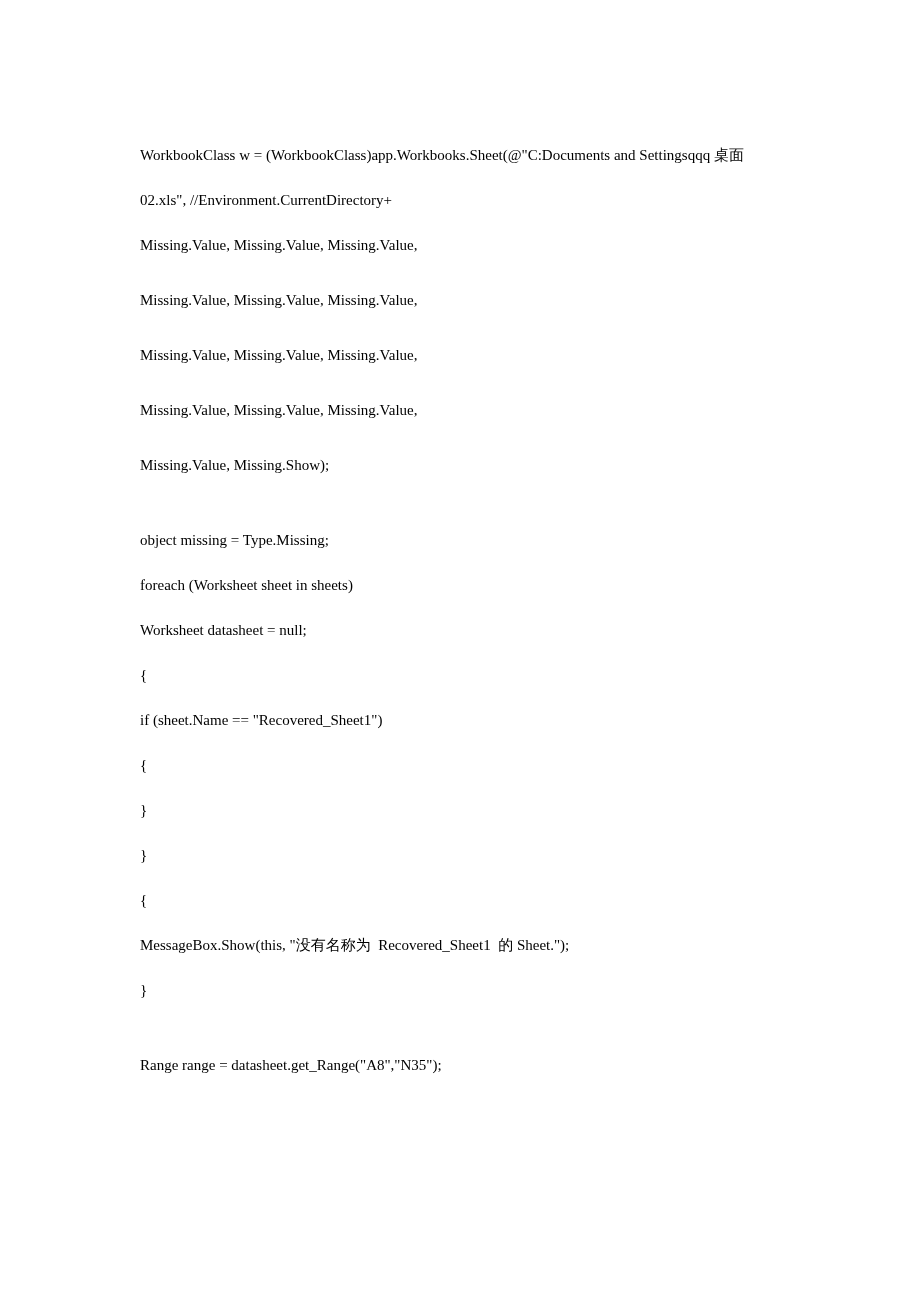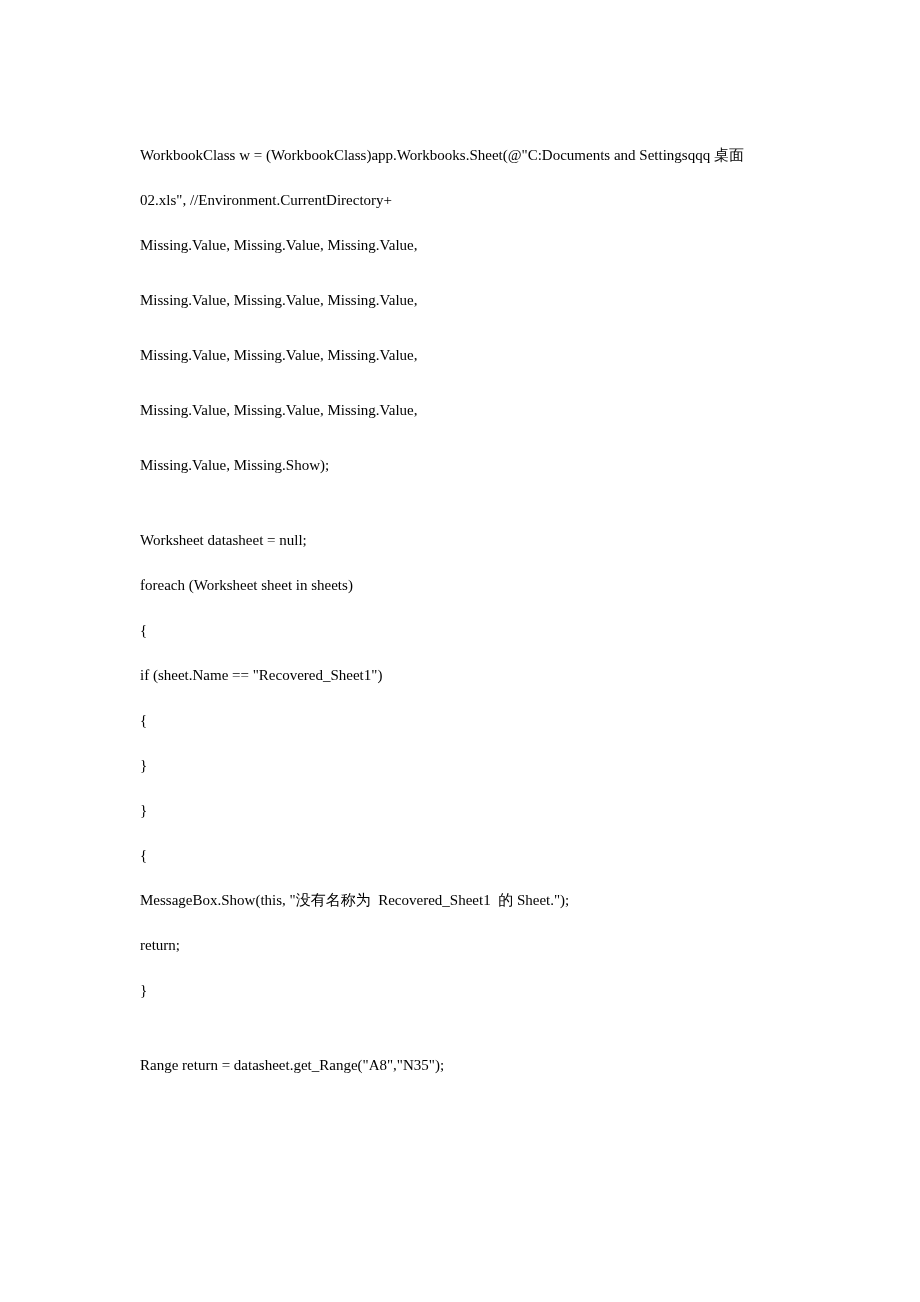--- a/index.html
+++ b/index.html
@@ -35,26 +35,26 @@
   <div class="code-line">Missing.Value, Missing.Value, Missing.Value,</div>
   <div class="gap-medium"></div>
   <div class="code-line">Missing.Value, Missing.Value, Missing.Value,</div>
   <div class="gap-medium"></div>
   <div class="code-line">Missing.Value, Missing.Value, Missing.Value,</div>
   <div class="gap-medium"></div>
   <div class="code-line">Missing.Value, Missing.Value, Missing.Value,</div>
   <div class="gap-medium"></div>
   <div class="code-line">Missing.Value, Missing.Show);</div>
   <div class="gap-large"></div>
+  <div class="code-line">object missing = Type.Missing;</div>
+  <div class="code-line">foreach (Worksheet sheet in sheets)</div>
   <div class="code-line">Worksheet datasheet = null;</div>
-  <div class="code-line">foreach (Worksheet sheet in sheets)</div>
   <div class="code-line">{</div>
   <div class="code-line">if (sheet.Name == "Recovered_Sheet1")</div>
   <div class="code-line">{</div>
   <div class="code-line">}</div>
   <div class="code-line">}</div>
   <div class="code-line">{</div>
   <div class="code-line">MessageBox.Show(this, "没有名称为  Recovered_Sheet1  的 Sheet.");</div>
-  <div class="code-line">return;</div>
   <div class="code-line">}</div>
   <div class="gap-large"></div>
-  <div class="code-line">Range return = datasheet.get_Range("A8","N35");</div>
+  <div class="code-line">Range range = datasheet.get_Range("A8","N35");</div>
 </div>
 
 </body></html>

